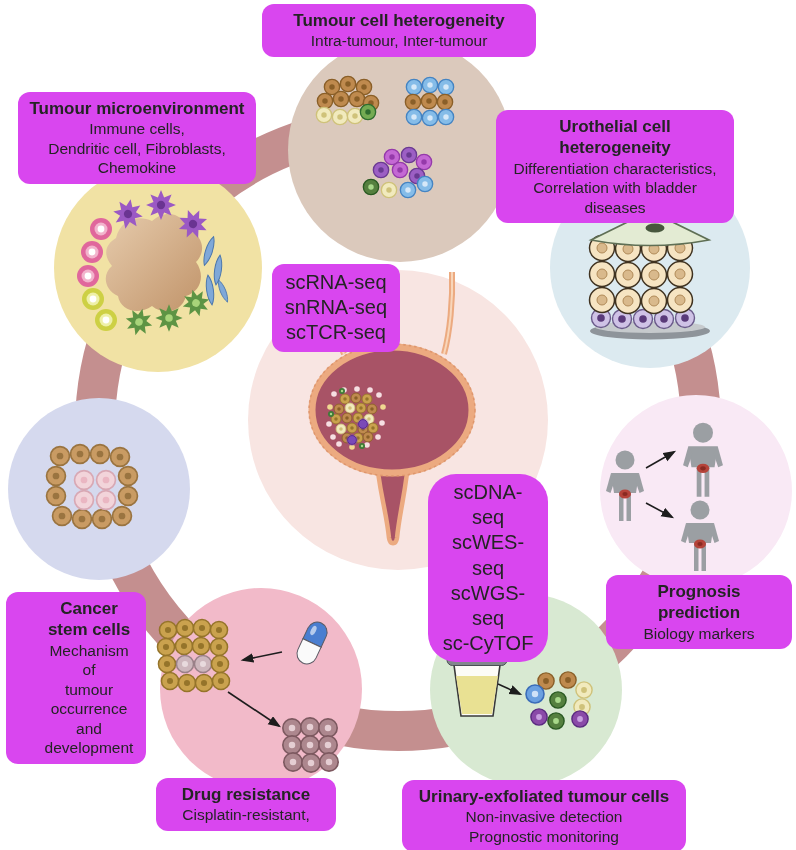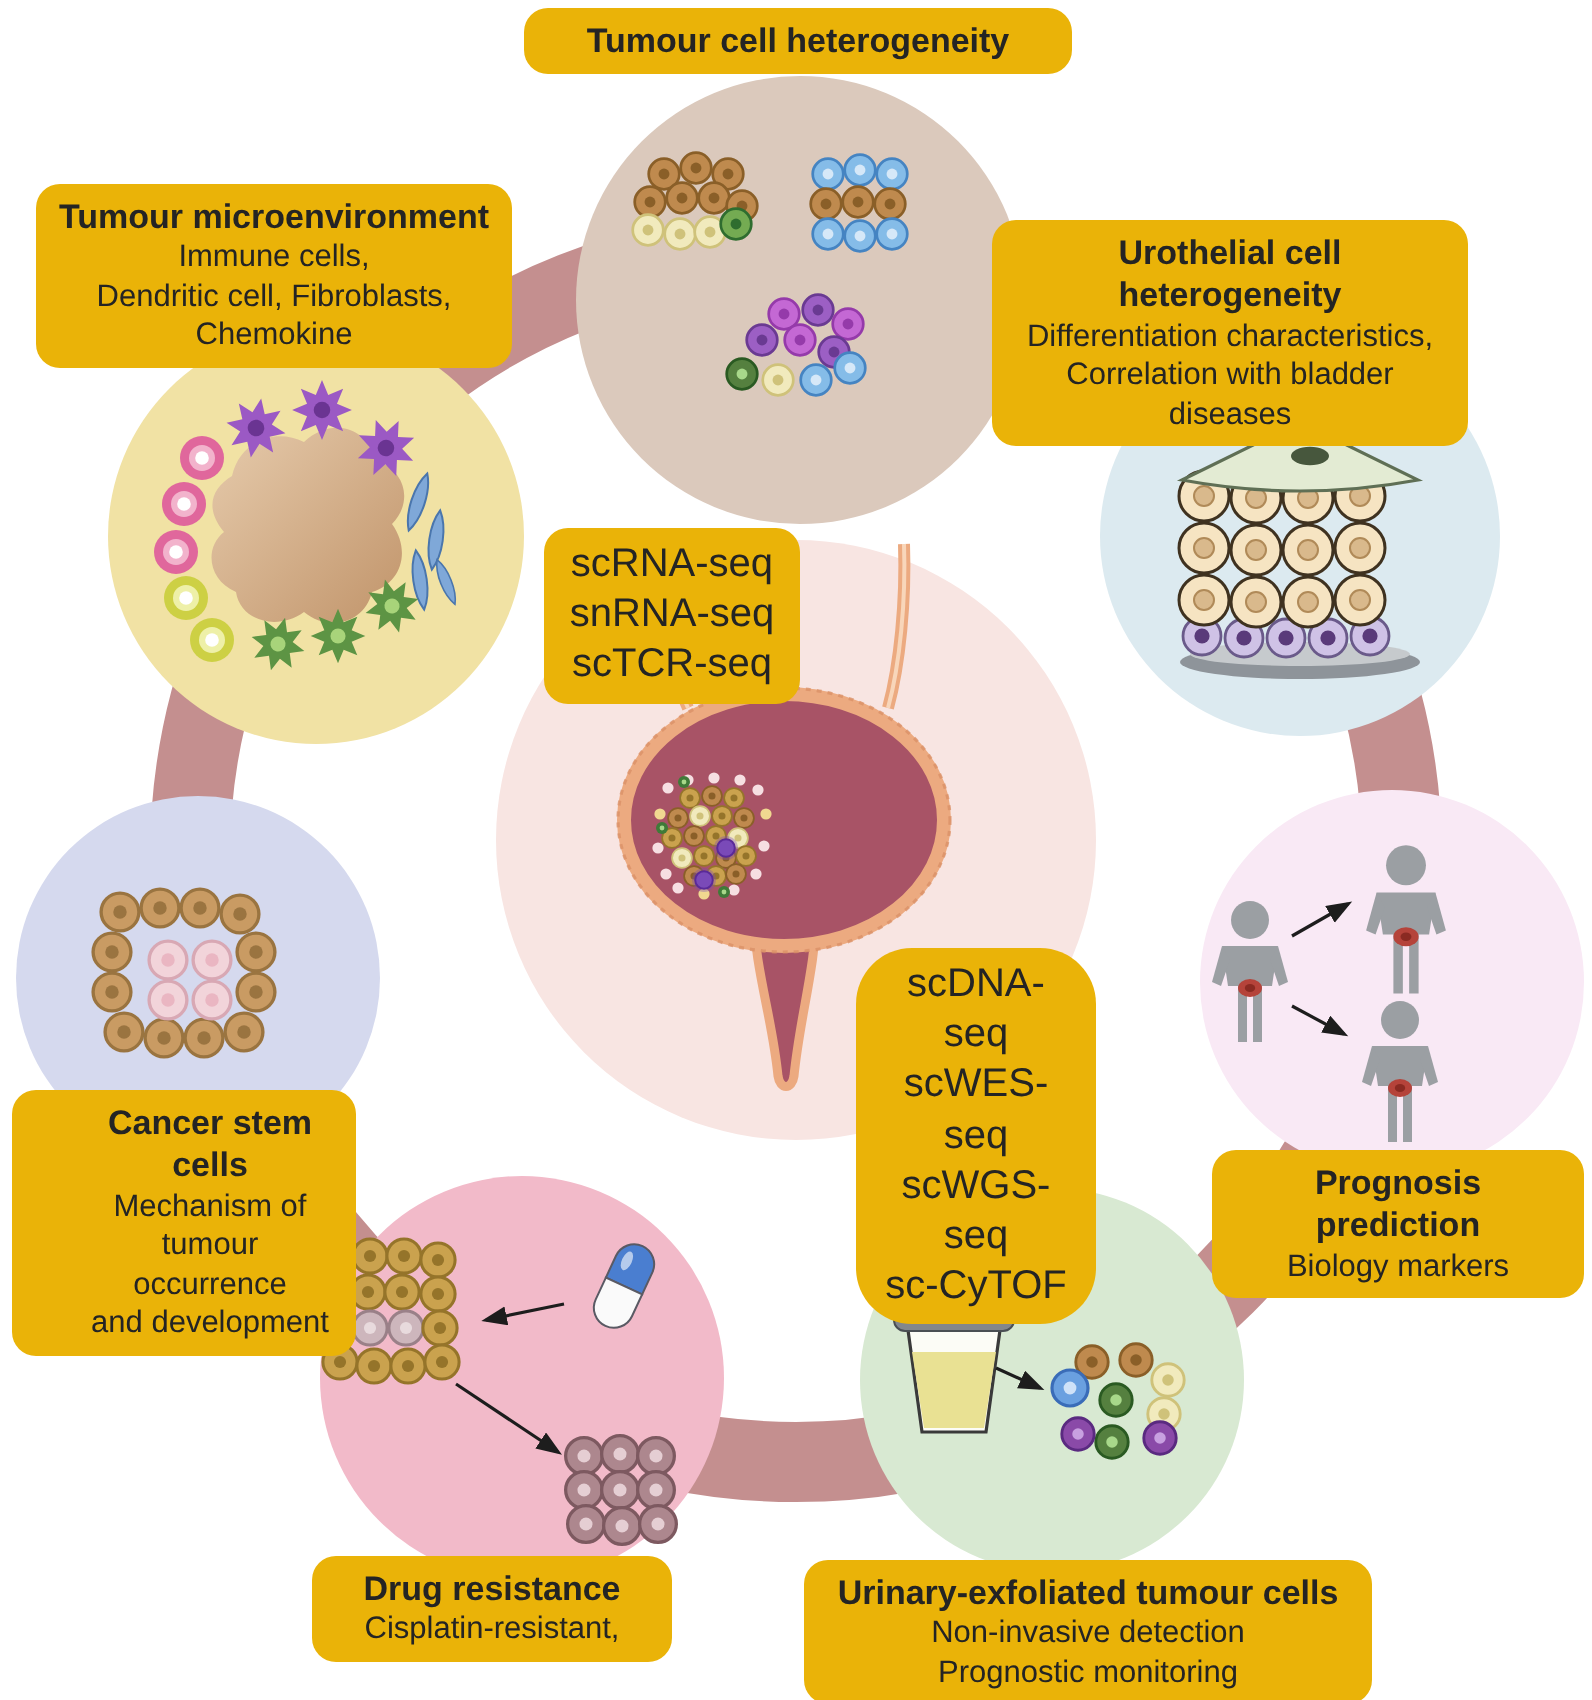--- a/index.html
+++ b/index.html
@@ -2,21 +2,21 @@
 <html><head>
 <meta charset="utf-8">
 <style>
   html,body { margin:0; padding:0; background:#ffffff; }
   .stage {
     position:relative; width:796px; height:850px; background:#ffffff;
     font-family:"Liberation Sans", sans-serif; overflow:hidden;
   }
   .stage > svg { position:absolute; left:0; top:0; }
   .lbl {
-    position:absolute; background:#eab308; border-radius:12px;
+    position:absolute; background:#d946ef; border-radius:12px;
     padding:6px 10px; text-align:center; color:#242424; line-height:1.26;
     box-sizing:border-box;
   }
   .lbl .t { font-weight:bold; font-size:17px; }
   .lbl .s { font-size:15.5px; }
   .lbl.seq .s { font-size:20px; }
 
   
   .c-brown   { --c1:#bf8a4e; --c2:#8a5f28; }
   .c-gold    { --c1:#caa24e; --c2:#95742a; }
@@ -313,20 +313,21 @@
     <use href="#cell" class="c-blue2" transform="translate(535,694) scale(1)"></use>
     <use href="#cell" class="c-dkgreen" transform="translate(558,700) scale(.9)"></use>
     <use href="#cell" class="c-dkgreen" transform="translate(556,721) scale(.9)"></use>
     <use href="#cell" class="c-purple2" transform="translate(539,717) scale(.9)"></use>
     <use href="#cell" class="c-purple2" transform="translate(580,719) scale(.9)"></use>
   </g>
 </svg>
 
 <div class="lbl" style="left:262px; top:4px; width:274px;">
   <div class="t">Tumour cell heterogeneity</div>
+  <div class="s">Intra-tumour, Inter-tumour</div>
 </div>
 
 <div class="lbl" style="left:18px; top:92px; width:238px;">
   <div class="t">Tumour microenvironment</div>
   <div class="s">Immune cells,</div>
   <div class="s">Dendritic cell, Fibroblasts,</div>
   <div class="s">Chemokine</div>
 </div>
 
 <div class="lbl" style="left:496px; top:110px; width:238px;">
@@ -341,21 +342,21 @@
   <div class="s">scTCR-seq</div>
 </div>
 
 <div class="lbl seq" style="left:428px; top:474px; width:120px;border-radius:28px;">
   <div class="s">scDNA-seq</div>
   <div class="s">scWES-seq</div>
   <div class="s">scWGS-seq</div>
   <div class="s">sc-CyTOF</div>
 </div>
 
-<div class="lbl" style="left:6px; top:545px; width:172px;padding-left:36px;">
+<div class="lbl" style="left:6px; top:592px; width:140px;padding-left:36px;">
   <div class="t">Cancer stem cells</div>
   <div class="s">Mechanism of</div>
   <div class="s">tumour occurrence</div>
   <div class="s">and development</div>
 </div>
 
 <div class="lbl" style="left:606px; top:575px; width:186px;">
   <div class="t">Prognosis prediction</div>
   <div class="s">Biology markers</div>
 </div>

